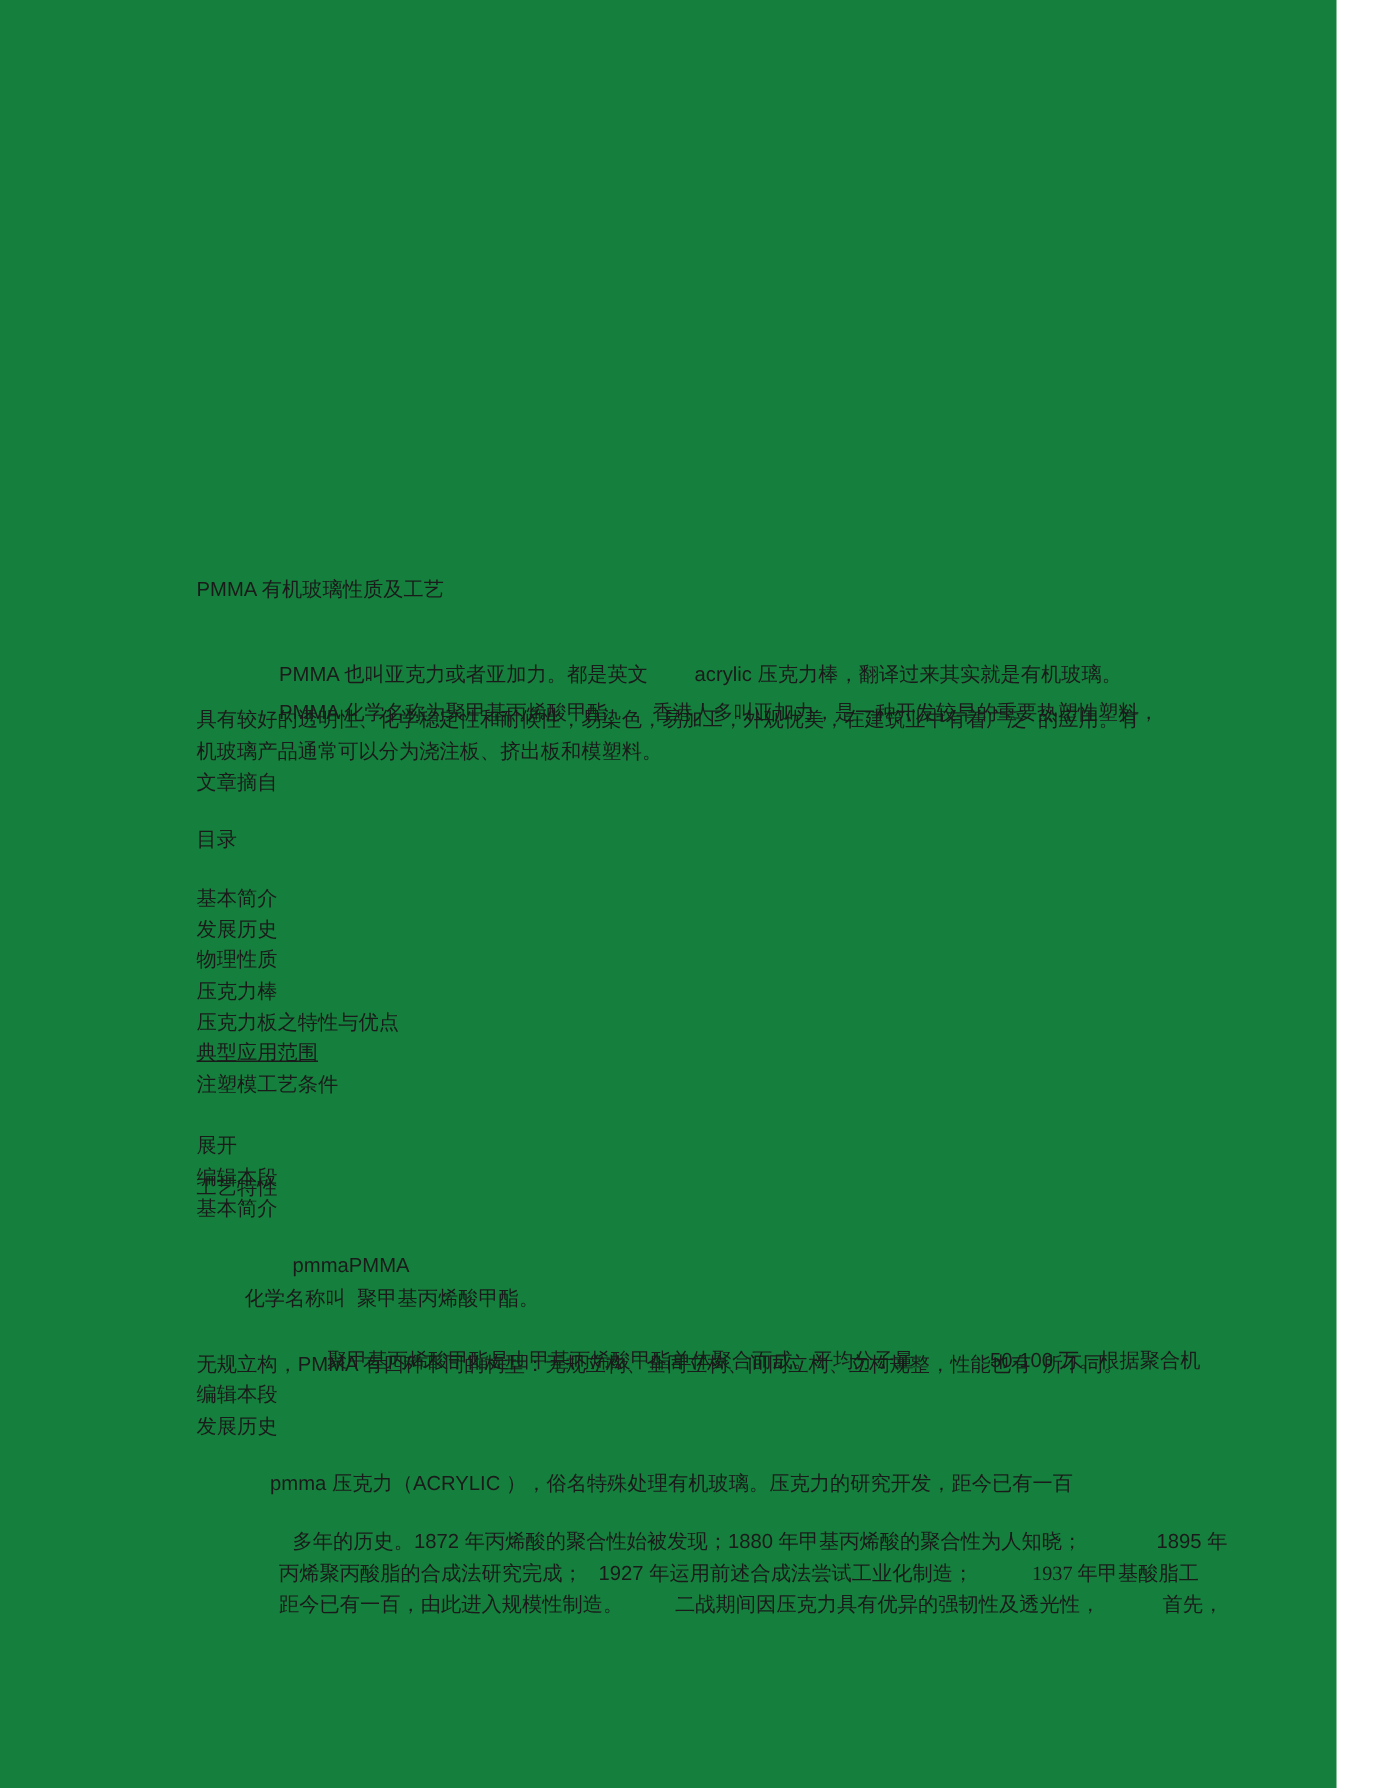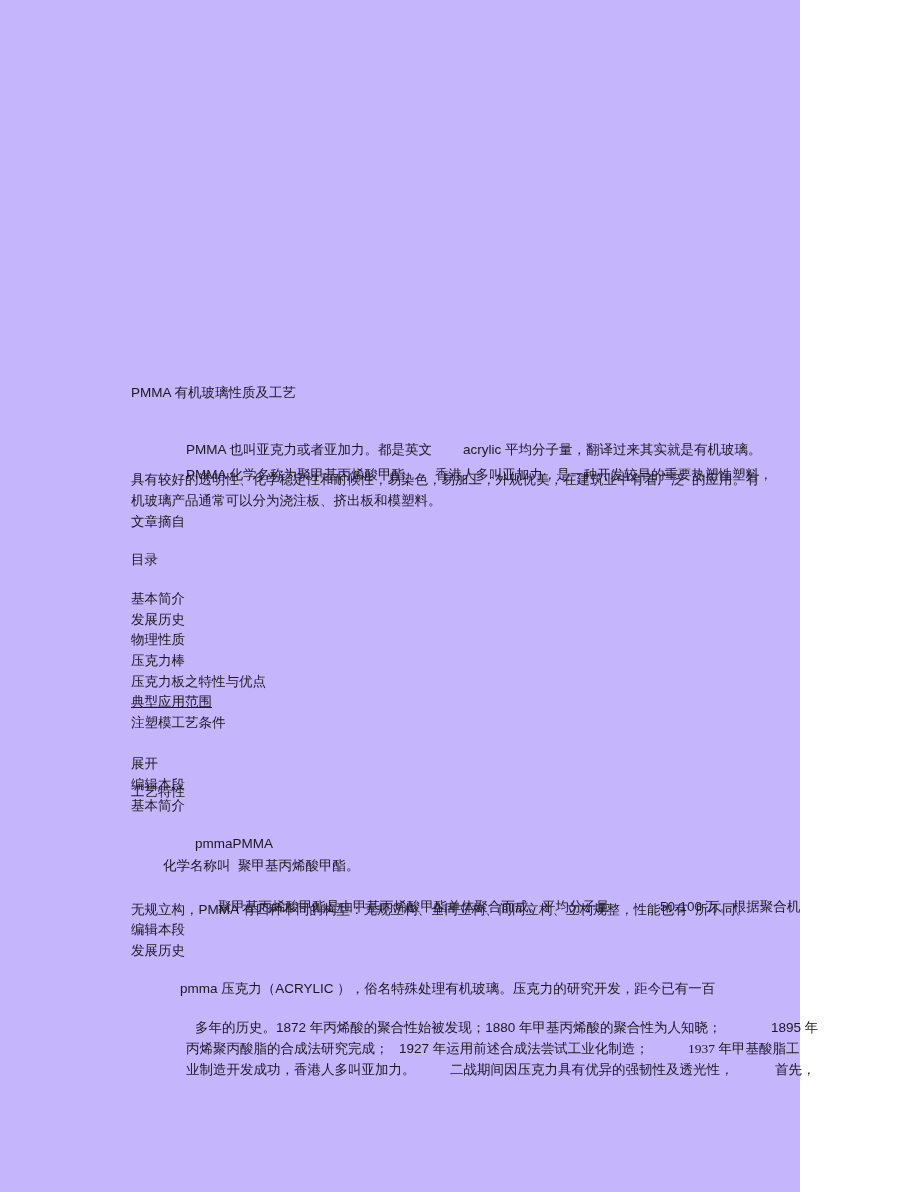--- a/index.html
+++ b/index.html
@@ -1,30 +1,30 @@
 <!DOCTYPE html>
 <html><head>
 <meta charset="utf-8">
 <style>
   html, body { margin: 0; padding: 0; background: #ffffff; }
   body { width: 920px; height: 1192px; position: relative; overflow: hidden;
          font-family: "Liberation Sans", "DejaVu Sans", sans-serif; color: #1a1a1a; }
-  .page { position: absolute; left: 0; top: 0; width: 800px; height: 1192px; background: #c4b5fd; }
+  .page { position: absolute; left: 0; top: 0; width: 891px; height: 1192px; background: #15803d; }
   .line { position: absolute; font-size: 13.5px; line-height: 18px; white-space: pre; color: #1a1a1a; }
   .seg { display: inline-block; margin-left: 40px; }
 </style>
 </head>
 <body>
 
 <div class="page">
 
   <div class="line" style="left:131px; top:384px;">PMMA 有机玻璃性质及工艺</div>
 
   <div class="line" style="left:131px; top:423px;">
-    <span class="seg">PMMA 也叫亚克力或者亚加力。都是英文</span><span class="seg" style="position:absolute; left:292px;">acrylic 平均分子量，翻译过来其实就是有机玻璃。</span>
+    <span class="seg">PMMA 也叫亚克力或者亚加力。都是英文</span><span class="seg" style="position:absolute; left:292px;">acrylic 压克力棒，翻译过来其实就是有机玻璃。</span>
   </div>
 
   <div class="line" style="left:131px; top:448px;">
     <span class="seg">PMMA 化学名称为聚甲基丙烯酸甲酯。</span><span class="seg" style="position:absolute; left:264px;">香港人多叫亚加力，是一种开发较早的重要热塑性塑料，</span>
   </div>
   <div class="line" style="left:131px; top:492px;">机玻璃产品通常可以分为浇注板、挤出板和模塑料。</div>
   <div class="line" style="left:131px; top:471px;">具有较好的透明性、化学稳定性和耐候性，易染色，易加工，外观优美，在建筑业中有着广泛  的应用。有</div>
   <div class="line" style="left:131px; top:513px;">文章摘自</div>
 
   <div class="line" style="left:131px; top:551px;">目录</div>
@@ -50,16 +50,16 @@
   <div class="line" style="left:131px; top:942px;">发展历史</div>
 
   <div class="line" style="left:180px; top:980px;">pmma 压克力（ACRYLIC ），俗名特殊处理有机玻璃。压克力的研究开发，距今已有一百</div>
   <div class="line" style="left:140px; top:1001px;">
     <span class="seg">多年的历史。1872 年丙烯酸的聚合性始被发现；1880 年甲基丙烯酸的聚合性为人知晓；</span><span class="seg" style="position:absolute; left:591px;">1895 年</span>
   </div>
   <div class="line" style="left:131px; top:1022px;">
     <span class="seg">丙烯聚丙酸脂的合成法研究完成；</span><span class="seg" style="position:absolute; left:228px;">1927 年运用前述合成法尝试工业化制造；</span><span class="seg" style="position:absolute; left:517px;font-family:Liberation Serif, serif;">1937 年甲基酸脂工</span>
   </div>
   <div class="line" style="left:131px; top:1043px;">
-    <span class="seg">业制造开发成功，香港人多叫亚加力。</span><span class="seg" style="position:absolute; left:279px;">二战期间因压克力具有优异的强韧性及透光性，</span><span class="seg" style="position:absolute; left:604px;">首先，</span>
+    <span class="seg">距今已有一百，由此进入规模性制造。</span><span class="seg" style="position:absolute; left:279px;">二战期间因压克力具有优异的强韧性及透光性，</span><span class="seg" style="position:absolute; left:604px;">首先，</span>
   </div>
 
 </div>
 
 </body></html>

